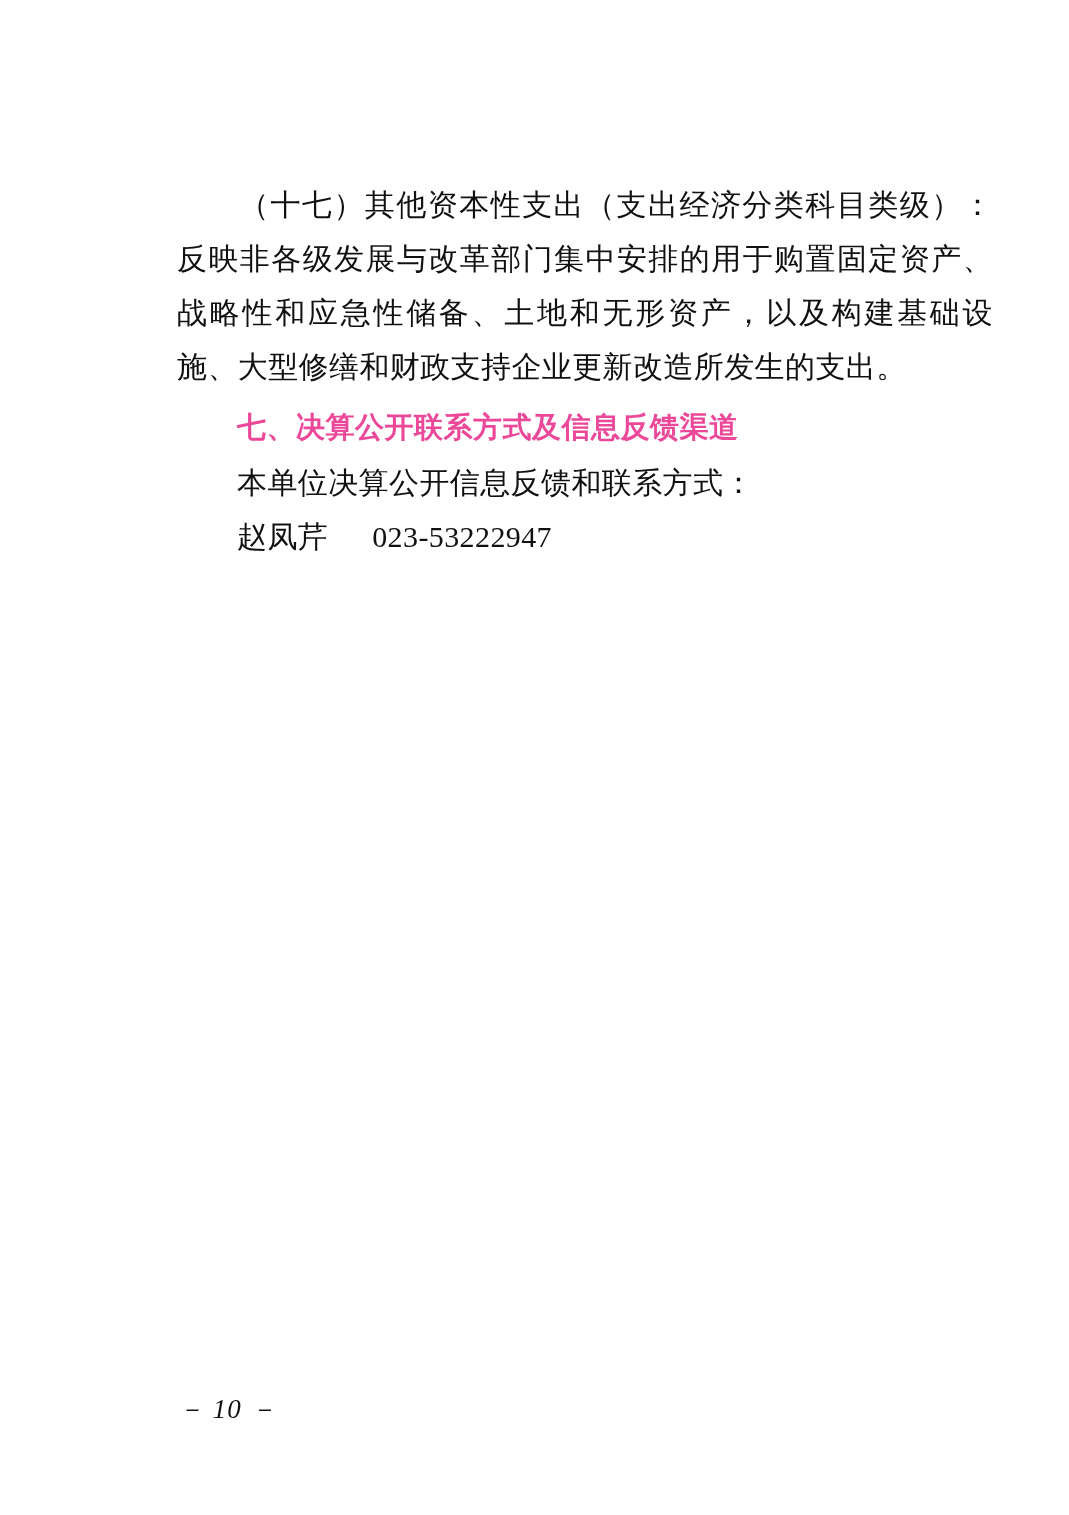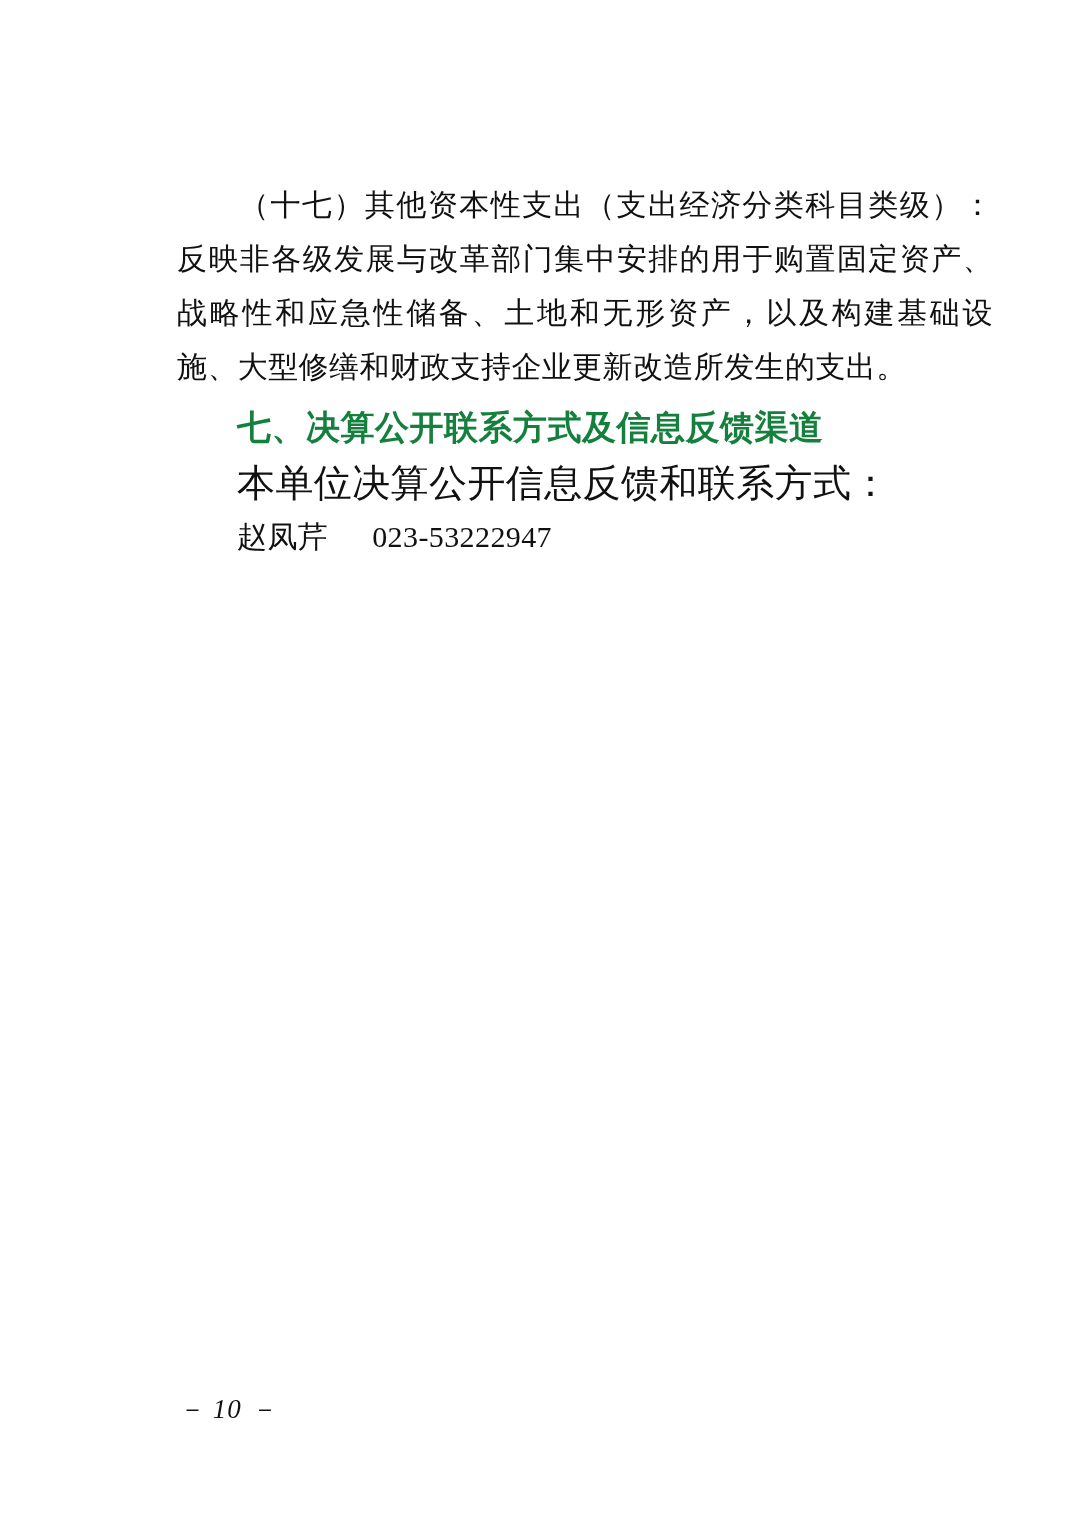--- a/index.html
+++ b/index.html
@@ -30,30 +30,30 @@
     text-align: justify;
     text-justify: inter-ideograph;
     margin: 0 0 2px 0;
     color: #111111;
   }
   .para.indent {
     text-indent: 62px;
   }
   .section-heading {
     font-family: "DejaVu Sans", "Liberation Sans", sans-serif;
-    font-size: 34px;
+    font-size: 29px;
     font-weight: bold;
     line-height: 54px;
     margin: 6px 0 2px 0;
     text-indent: 60px;
-    color: #15803d;
+    color: #ec4899;
     letter-spacing: 0.5px;
   }
   .plain-line {
-    font-size: 38px;
+    font-size: 30px;
     line-height: 54px;
     margin: 0;
     text-indent: 60px;
     color: #111111;
     letter-spacing: 0.4px;
   }
   .contact-line {
     font-size: 30px;
     line-height: 54px;
     margin: 0;

